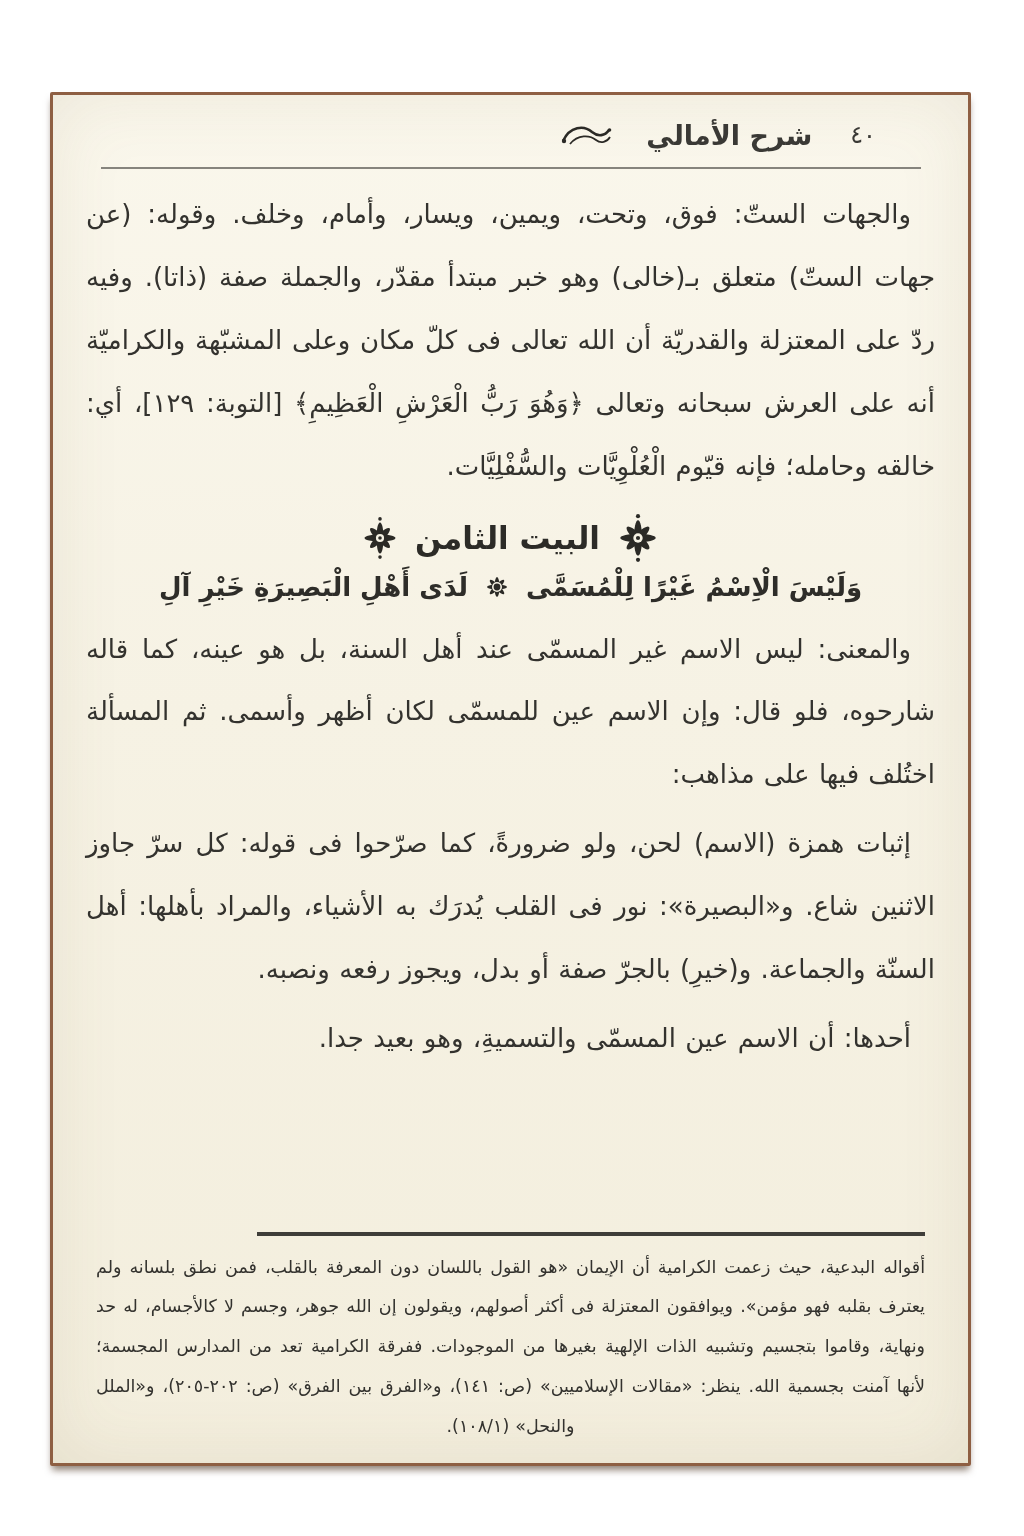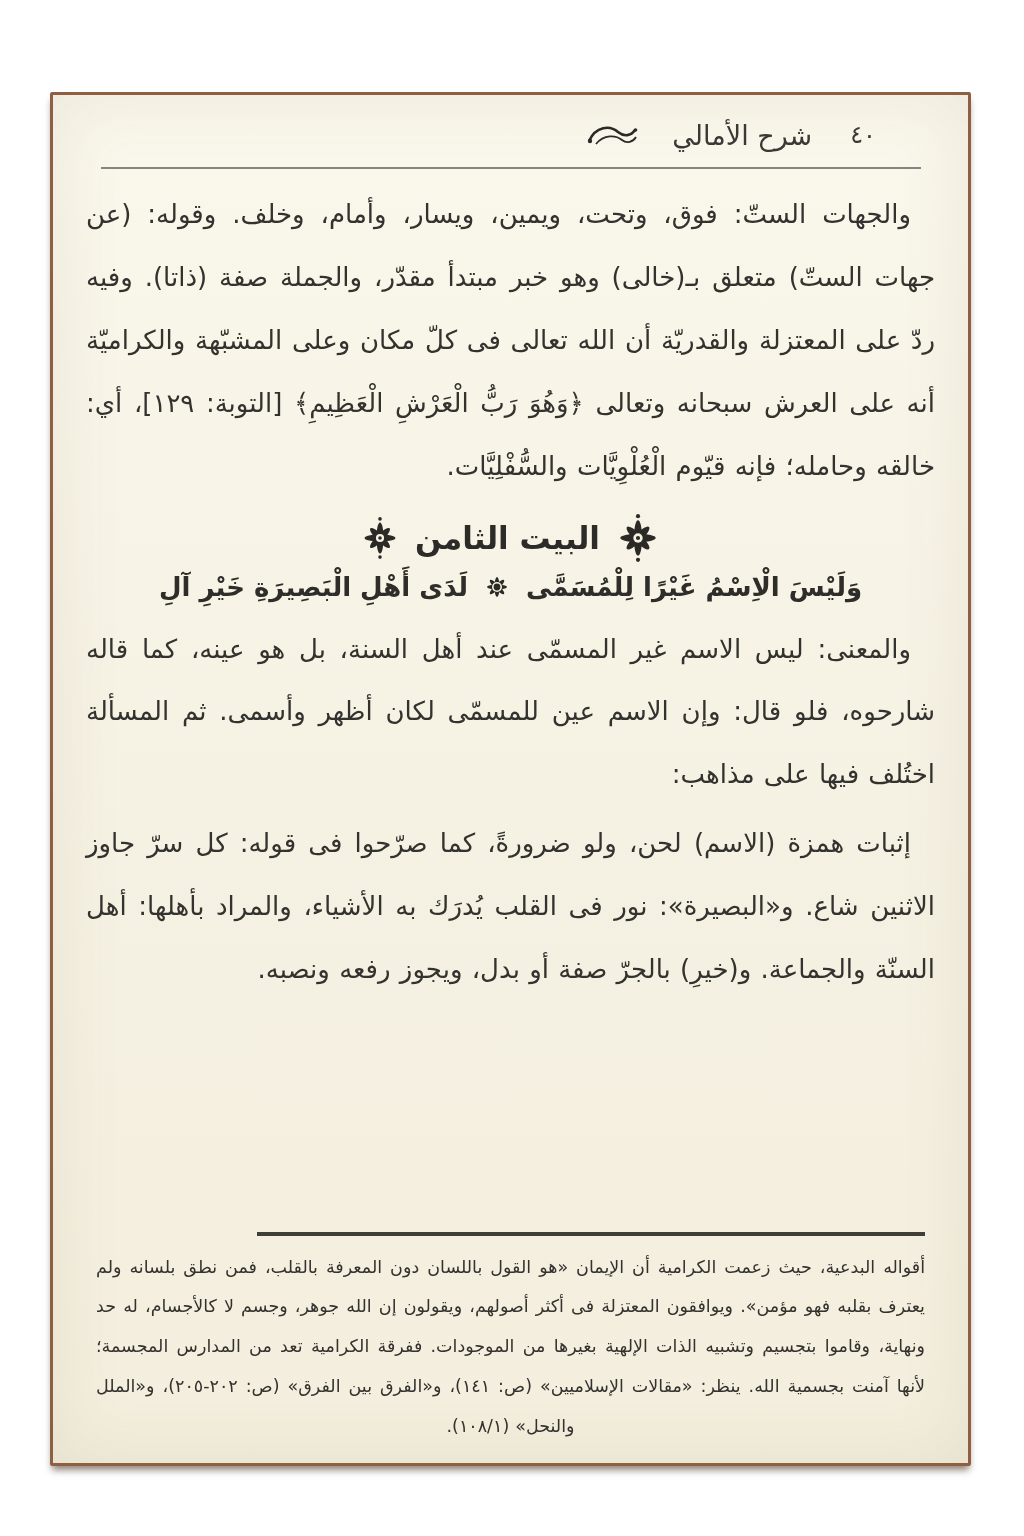--- a/index.html
+++ b/index.html
@@ -29,21 +29,21 @@
     padding:16px 92px 0 0;
     height:48px;
   }
   .page-number{
     font-size:24px;
     letter-spacing:1px;
     color:#3a3935;
   }
   .book-title{
     font-size:27px;
-    font-weight:normal;
+    font-weight:bold;
     margin-right:38px;
     color:#3a3935;
   }
   .header-flourish{
     margin-right:34px;
     display:inline-flex;
     align-items:center;
   }
   .header-rule{
     width:820px;
@@ -187,20 +187,21 @@
           </g>
         </svg>
       </span>
       <span>لَدَى أَهْلِ الْبَصِيرَةِ خَيْرِ آلِ</span>
     </div>
 
     <p class="para">والمعنى: ليس الاسم غير المسمّى عند أهل السنة، بل هو عينه، كما قاله شارحوه، فلو قال: وإن الاسم عين للمسمّى لكان أظهر وأسمى. ثم المسألة اختُلف فيها على مذاهب:</p>
 
     <p class="para">إثبات همزة (الاسم) لحن، ولو ضرورةً، كما صرّحوا فى قوله: كل سرّ جاوز الاثنين شاع. و«البصيرة»: نور فى القلب يُدرَك به الأشياء، والمراد بأهلها: أهل السنّة والجماعة. و(خيرِ) بالجرّ صفة أو بدل، ويجوز رفعه ونصبه.</p>
 
+    <p class="para tight">أحدها: أن الاسم عين المسمّى والتسميةِ، وهو بعيد جدا.</p>
 
 
   </main>
 
   <footer class="page-footer">
     <div class="footnote-separator"></div>
     <p class="footnote-text">أقواله البدعية، حيث زعمت الكرامية أن الإيمان «هو القول باللسان دون المعرفة بالقلب، فمن نطق بلسانه ولم يعترف بقلبه فهو مؤمن». ويوافقون المعتزلة فى أكثر أصولهم، ويقولون إن الله جوهر، وجسم لا كالأجسام، له حد ونهاية، وقاموا بتجسيم وتشبيه الذات الإلهية بغيرها من الموجودات. ففرقة الكرامية تعد من المدارس المجسمة؛ لأنها آمنت بجسمية الله. ينظر: «مقالات الإسلاميين» (ص: ١٤١)، و«الفرق بين الفرق» (ص: ٢٠٢-٢٠٥)، و«الملل والنحل» (١٠٨/١).</p>
   </footer>
 
 </div>

